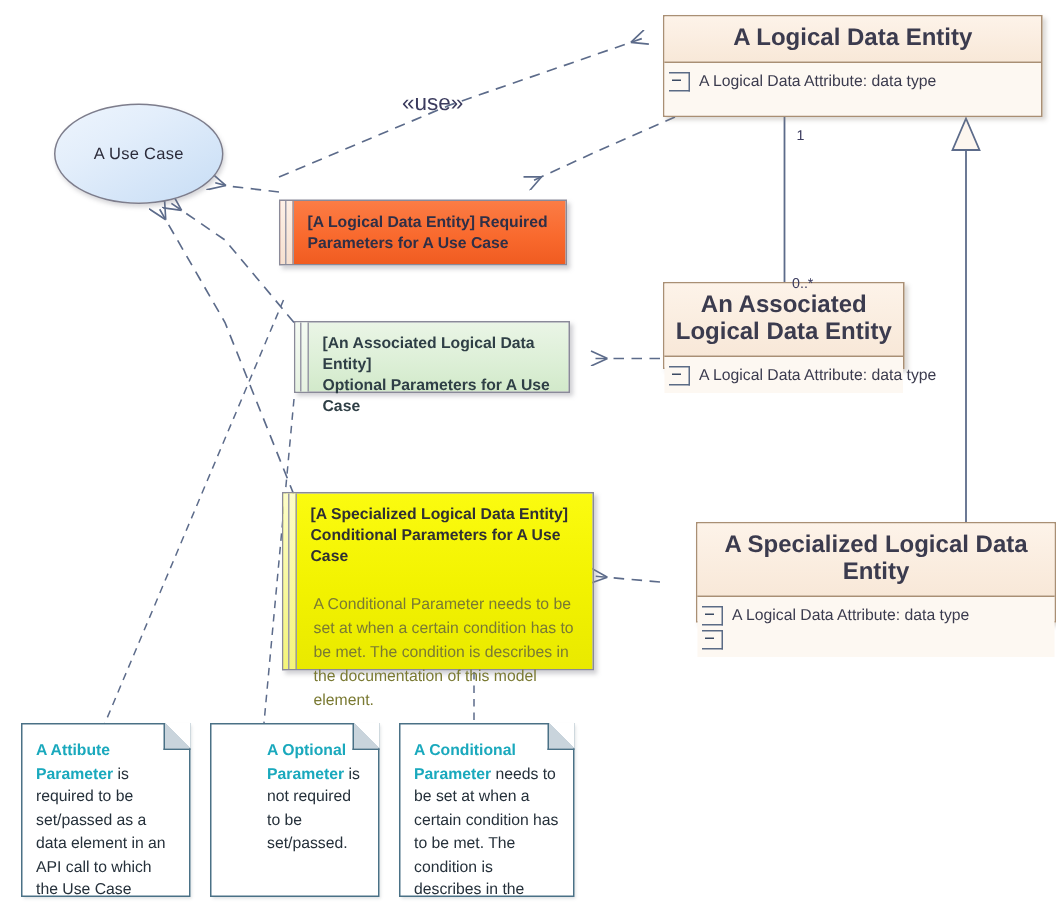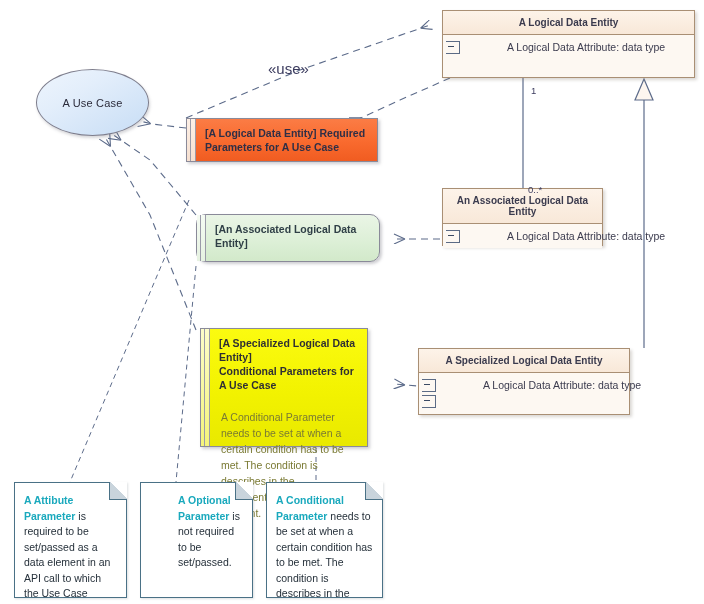--- a/index.html
+++ b/index.html
@@ -45,52 +45,52 @@
   .stereo .hdr{
     padding:7px 8px 7px 9px;
     font-size:10.5px;font-weight:bold;line-height:14px;
   }
   .stereo .sep{height:1px;background:#9a9aa8;}
   .stereo .desc{
     padding:10px 10px 8px 11px;
     font-size:10.5px;line-height:16px;
   }
 
-  .stereo.orange{background:linear-gradient(180deg,#fb7c45 0%,#f96a2e 55%,#f05c21 100%);}
+  .stereo.orange{background:linear-gradient(180deg,#fb7c45 0%,#f96a2e 55%,#f05c21 100%);margin-top:15px;}
   .stereo.orange .gutter{background:linear-gradient(180deg,#fdf0e6,#f6e0d0);}
   .stereo.orange .hdr{color:#2f2f46;}
 
-  .stereo.green{background:linear-gradient(180deg,#eaf5e6 0%,#dcefd6 60%,#d2e9ca 100%);border-radius:10px;}
+  .stereo.green{background:linear-gradient(180deg,#eaf5e6 0%,#dcefd6 60%,#d2e9ca 100%);}
   .stereo.green .gutter{background:linear-gradient(180deg,#f5fbf3,#e6f2e1);}
   .stereo.green .hdr{color:#2f3f46;}
 
   .stereo.yellow{background:linear-gradient(180deg,#fbfb10 0%,#f2f200 55%,#e9e900 100%);}
   .stereo.yellow .gutter{background:linear-gradient(180deg,#fdfdc9,#f4f47a);}
   .stereo.yellow .hdr{color:#2f2f33;}
   .stereo.yellow .desc{color:#7a7a33;}
 
   
   .klass{
     border:1px solid #a98f74;
     background:#fdf6ef;
     box-shadow:2px 2px 3px rgba(140,130,120,.32);
     display:flex;flex-direction:column;
   }
   .klass .ktitle{
     text-align:center;
-    font-size:10px;font-weight:bold;color:#3b3b4e;
+    font-size:16px;font-weight:bold;color:#3b3b4e;
     padding:6px 4px 6px 4px;
     background:linear-gradient(180deg,#fdf3e9 0%,#f8e8d8 100%);
     border-bottom:1px solid #a98f74;
   }
   .klass .kattrs{flex:1 1 auto;padding:4px 0 4px 0;background:#fdf8f2;}
   .attr{
     display:flex;align-items:center;
     font-size:10.5px;color:#3b3b4e;
-    height:16px;padding-left:3px;gap:41px;
+    height:16px;padding-left:3px;
   }
   .vis{
     flex:0 0 auto;width:13px;height:11px;margin-right:6px;
     border:1px solid #5b6b85;border-left:none;
     position:relative;background:#fdf8f2;
   }
   .vis:after{
     content:"";position:absolute;left:2px;top:4px;width:6px;height:1px;background:#3b4a63;
   }
   .attr .atext{white-space:nowrap;}
@@ -200,25 +200,26 @@
     </div>
   </div>
 
   <div class="node stereo green" style="left:196px;top:214px;width:184px;height:48px;">
     <div class="gutter">
         <i></i>
       </div>
     <div class="body">
       <div class="hdr">
         <div>[An Associated Logical Data Entity]</div>
-      </div>
-    </div>
-  </div>
-
-  <div class="node stereo yellow" style="left:200px;top:328px;width:168px;height:119px;">
+        <div>Optional Parameters for A Use Case</div>
+      </div>
+    </div>
+  </div>
+
+  <div class="node stereo yellow" style="left:188px;top:328px;width:208px;height:119px;">
     <div class="gutter">
         <i></i>
       </div>
     <div class="body">
       <div class="hdr">
         <div>[A Specialized Logical Data Entity]</div>
         <div>Conditional Parameters for A Use Case</div>
       </div>
       <div class="sep"></div>
       <div class="desc">A Conditional Parameter needs to be set at when a certain condition has to be met. The condition is describes in the documentation of this model element.</div>
@@ -238,21 +239,21 @@
   <div class="node klass" style="left:442px;top:188px;width:161px;height:58px;">
     <div class="ktitle">An Associated Logical Data Entity</div>
     <div class="kattrs">
       <div class="attr">
         <span class="vis"></span>
         <span class="atext">A Logical Data Attribute: data type</span>
       </div>
     </div>
   </div>
 
-  <div class="node klass" style="left:418px;top:348px;width:212px;height:67px;">
+  <div class="node klass" style="left:464px;top:348px;width:240px;height:67px;">
     <div class="ktitle">A Specialized Logical Data Entity</div>
     <div class="kattrs">
       <div class="attr">
         <span class="vis"></span>
         <span class="atext">A  Logical Data Attribute: data type</span>
       </div>
       <div class="attr">
         <span class="vis"></span>
       </div>
     </div>

